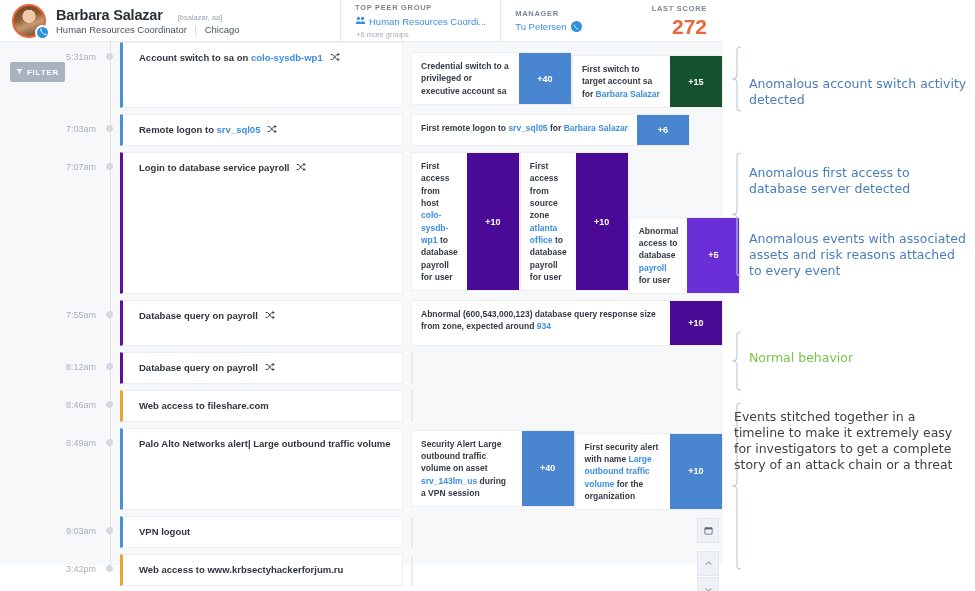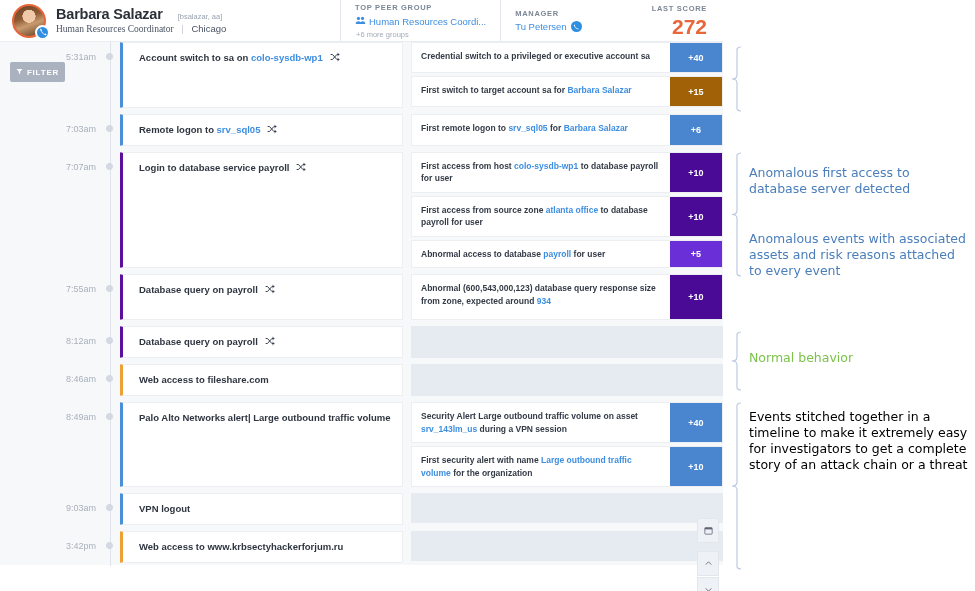--- a/index.html
+++ b/index.html
@@ -31,21 +31,21 @@
     width: 15px; height: 15px; border-radius: 50%;
     background: #2f8ee0; border: 2px solid #fff;
     display: flex; align-items: center; justify-content: center;
   }
   .avatar-phone svg { width: 8px; height: 8px; fill: #fff; }
   .id-text { margin-left: 10px; line-height: 1.25; }
   .id-line1 { display: flex; align-items: baseline; }
   .id-name { font-size: 14.5px; font-weight: bold; color: #2b2f38; letter-spacing: -.2px; }
   .id-alias { font-size: 7.5px; color: #9aa3b0; margin-left: 15px; }
   .id-line2 { font-size: 9.5px; color: #5a6membership; }
-  .id-role { font-size: 9.5px; color: #4a5362; font-family: Liberation Serif, serif; }
+  .id-role { font-size: 9.5px; color: #4a5362; }
   .id-sep { color: #c6cdd6; margin: 0 5px; }
   .id-loc { font-size: 9.5px; color: #4a5362; margin-top: 14px; }
 
   .hdr-col { padding: 0 14px; height: 41px; display: flex; flex-direction: column; justify-content: center; }
   .hdr-col.bordered { border-left: 1px solid #e4e8ee; }
   .hdr-label { font-size: 7.5px; font-weight: bold; color: #7b8696; letter-spacing: .7px; margin-bottom: 3px; }
   .peer-link { font-size: 9.5px; color: #3d8ee0; display: flex; align-items: center; }
   .peer-link svg { width: 11px; height: 11px; fill: #3d8ee0; margin-right: 3px; }
   .peer-more { font-size: 7.5px; color: #a3abb8; margin-top: 2px; padding-left: 1px; }
   .mgr-link { font-size: 9.5px; color: #3d8ee0; display: flex; align-items: center; }
@@ -89,21 +89,21 @@
   .event-card {
     flex: 0 0 283px; width: 283px; background: #ffffff;
     border: 1px solid #eceef2; border-left-width: 3px; border-radius: 1px;
     display: flex; align-items: flex-start; padding: 9px 10px 8px 16px;
   }
   .event-title { font-size: 9.5px; font-weight: bold; color: #2f3540; line-height: 1.35; }
   .event-title .lnk { color: #3d8ee0; font-weight: bold; }
   .shuffle { display: inline-flex; margin-left: 7px; vertical-align: -1px; }
   .shuffle svg { width: 10px; height: 10px; stroke: #3c4351; fill: none; stroke-width: 1.6; }
 
-  .detail-col { flex: 1 1 auto; display: flex; flex-direction: column; padding-left: 8px; }
+  .detail-col { flex: 1 1 auto; display: flex; flex-direction: row; padding-left: 8px; align-items: flex-end; }
   .detail-card {
     display: flex; background: #ffffff; border: 1px solid #eceef2;
     min-height: 30px; margin-bottom: 3px;
   }
   .detail-card:last-child { margin-bottom: 0; }
   .detail-text {
     flex: 1 1 auto; padding: 7px 9px; font-size: 8.5px; font-weight: bold;
     color: #343b46; line-height: 1.45;
   }
   .detail-text .lnk { color: #3d8ee0; }
@@ -225,21 +225,21 @@
                 </svg>
               </span></div>
           </div>
           <div class="detail-col">
             <div class="detail-card" style="min-height:31px">
               <div class="detail-text"><span>Credential switch to a privileged or executive account sa</span></div>
               <div class="score-badge" style="background:#4a86cf">+40</div>
             </div>
             <div class="detail-card" style="min-height:31px">
               <div class="detail-text"><span>First switch to target account sa for </span><span class="lnk">Barbara Salazar</span></div>
-              <div class="score-badge" style="background:#a16207">+15</div>
+              <div class="score-badge" style="background:#14532d">+15</div>
             </div>
           </div>
         </div>
         <div class="row" style="margin-bottom:6px">
           <div class="time-cell">7:03am</div>
           <div class="dot-cell">
             <div class="dot"></div>
           </div>
           <div class="event-card" style="border-left-color:#4a90d9;min-height:32px">
             <div class="event-title"><span>Remote logon to </span><span class="lnk">srv_sql05</span><span class="shuffle">
@@ -405,28 +405,29 @@
             </svg>
         </div>
       </div>
     </div>
   </div>
 
   <div class="annots" id="annots">
       <div class="brace" style="left:6px;top:46px;width:16px;height:66px"><svg viewBox="0 0 16 66" width="16" height="66">
           <path d="M12 1 C7 1 8 4 8 6 L8 29 C8 32 6 33 3 33 C6 33 8 34 8 37 L8 60 C8 62 7 65 12 65"></path>
         </svg></div>
+      <div class="annot-text" style="left:26px;top:76px;width:222px;color:#4a7ebb">Anomalous account switch activity detected</div>
       <div class="brace" style="left:6px;top:152px;width:16px;height:125px"><svg viewBox="0 0 16 125" width="16" height="125">
           <path d="M12 1 C7 1 8 4 8 6 L8 58.5 C8 61.5 6 62.5 3 62.5 C6 62.5 8 63.5 8 66.5 L8 119 C8 121 7 124 12 124"></path>
         </svg></div>
       <div class="annot-text" style="left:26px;top:231px;width:222px;color:#4a7ebb">Anomalous events with associated assets and risk reasons attached to every event</div>
       <div class="annot-text" style="left:26px;top:165px;width:222px;color:#4a7ebb">Anomalous first access to database server detected</div>
       <div class="brace" style="left:6px;top:331px;width:16px;height:60px"><svg viewBox="0 0 16 60" width="16" height="60">
           <path d="M12 1 C7 1 8 4 8 6 L8 26 C8 29 6 30 3 30 C6 30 8 31 8 34 L8 54 C8 56 7 59 12 59"></path>
         </svg></div>
       <div class="annot-text green" style="left:26px;top:350px;width:222px;color:#7bc24a">Normal behavior</div>
       <div class="brace" style="left:6px;top:402px;width:16px;height:168px"><svg viewBox="0 0 16 168" width="16" height="168">
           <path d="M12 1 C7 1 8 4 8 6 L8 80 C8 83 6 84 3 84 C6 84 8 85 8 88 L8 162 C8 164 7 167 12 167"></path>
         </svg></div>
-      <div class="annot-text" style="left:26px;top:409px;width:222px;color:#000000">Events stitched together in a timeline to make it extremely easy for investigators to get a complete story of an attack chain or a threat</div>
+      <div class="annot-text" style="left:11px;top:409px;width:222px;color:#404040">Events stitched together in a timeline to make it extremely easy for investigators to get a complete story of an attack chain or a threat</div>
     </div>
 
 </div>
 
 </body></html>

